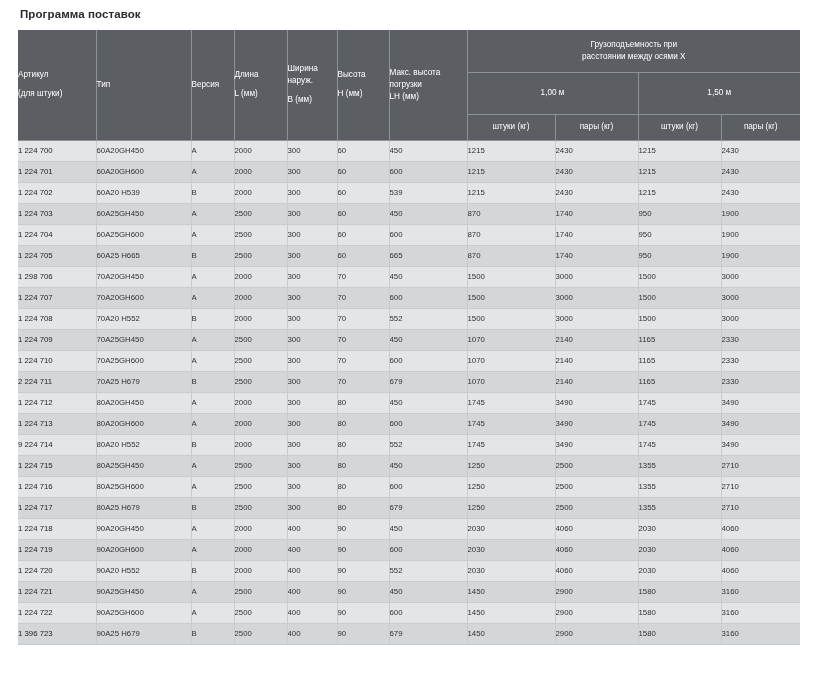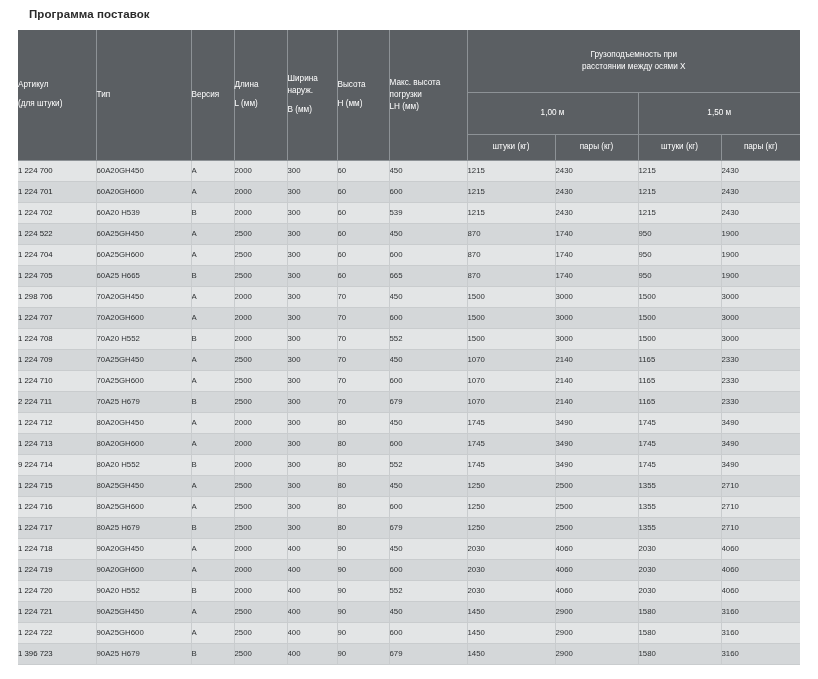--- a/index.html
+++ b/index.html
@@ -9,21 +9,21 @@
     background: #ffffff;
     font-family: "Liberation Sans", sans-serif;
   }
   #page {
     position: relative;
     width: 818px; height: 679px;
     overflow: hidden;
   }
   #title {
     position: absolute;
-    left: 29px; top: 8px;
+    left: 20px; top: 8px;
     font-size: 11.5px;
     font-weight: bold;
     color: #2b2b2b;
     letter-spacing: 0.1px;
   }
   #table-wrap {
     position: absolute;
     left: 18px; top: 30px;
     width: 782px;
     height: 640px;
@@ -55,21 +55,21 @@
   }
   thead th.lastcol { border-right: none; }
   thead th.grp {
     text-align: center;
     padding: 6px 4px;
     margin-left: 37px;
   }
   thead th.subleft {
     text-align: center;
   }
-  thead tr.h1 th.tall { height: 130px; margin-left: 23px; }
+  thead tr.h1 th.tall { height: 110px; margin-left: 23px; }
   .hdr-line { display: block; }
   .hdr-sp { display: block; height: 7px; }
 
   
   tbody td {
     font-size: 7.8px;
     color: #2f3234;
     border-right: 1px solid #c9ccce;
     border-bottom: 1px solid #c9ccce;
     padding: 4px 6px;
@@ -245,21 +245,21 @@
             <td>2000</td>
             <td>300</td>
             <td>60</td>
             <td>539</td>
             <td>1215</td>
             <td>2430</td>
             <td>1215</td>
             <td class="lastcol">2430</td>
           </tr>
           <tr class="even">
-            <td class="art">1 224 522</td>
+            <td class="art">1 224 703</td>
             <td>60A25GH450</td>
             <td>A</td>
             <td>2500</td>
             <td>300</td>
             <td>60</td>
             <td>450</td>
             <td>870</td>
             <td>1740</td>
             <td>950</td>
             <td class="lastcol">1900</td>

